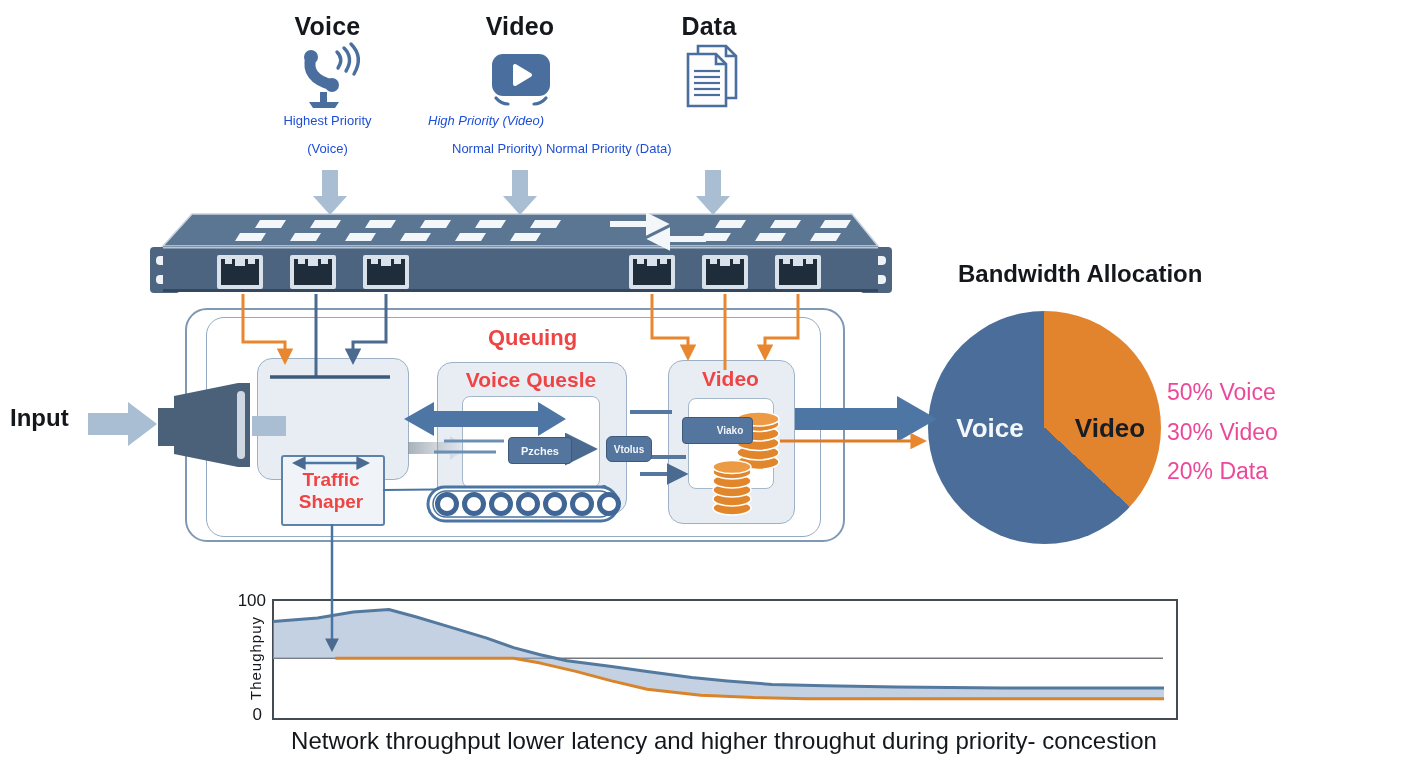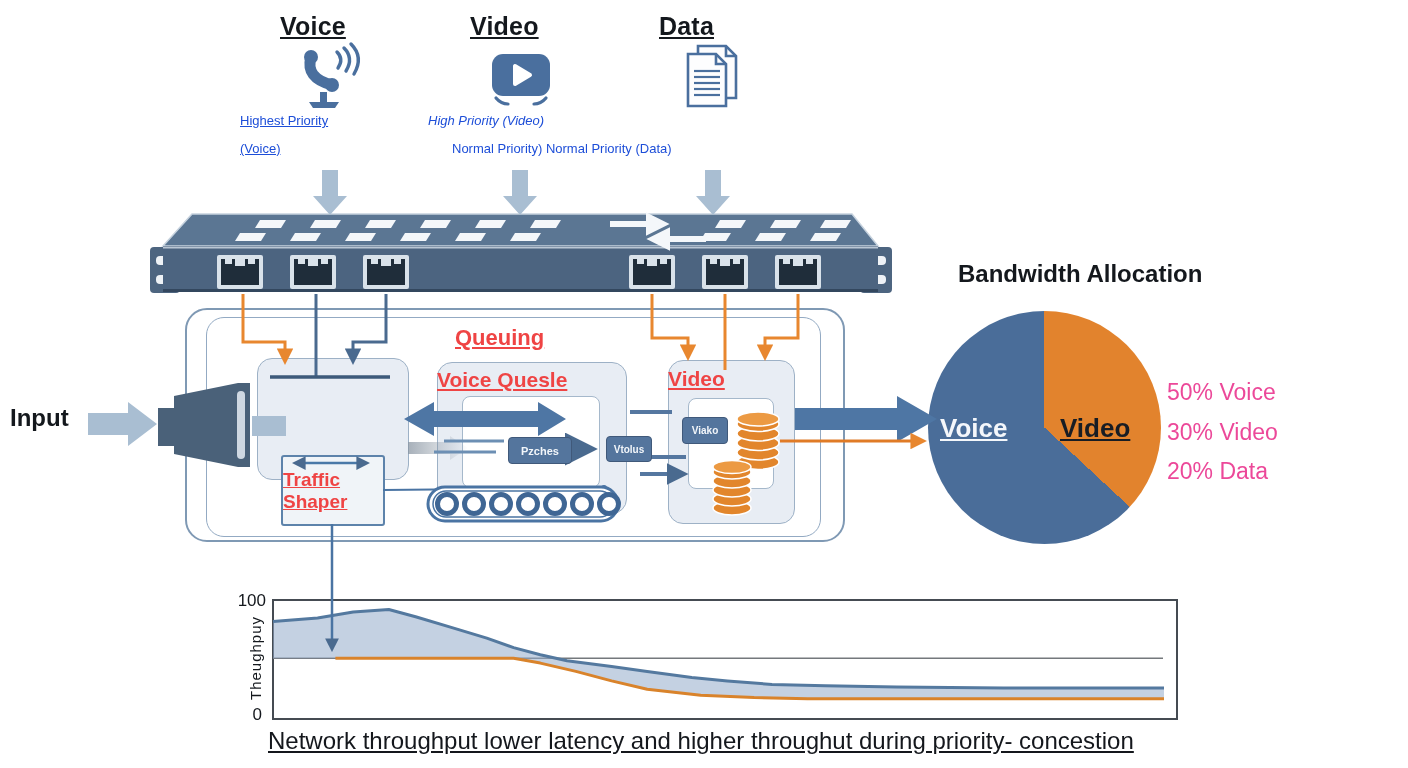--- a/index.html
+++ b/index.html
@@ -1,19 +1,19 @@
 <!DOCTYPE html>
 <html><head>
 <meta charset="utf-8">
 <style>
   html,body{margin:0;padding:0;background:#fff;}
   #canvas{position:relative;width:1408px;height:768px;background:#fff;overflow:hidden;
           font-family:"Liberation Sans",sans-serif;color:#14181d;}
   .abs{position:absolute;}
-  .ctr{text-decoration:underline;}
+  .ctr{text-align:center;}
   .b{font-weight:700;}
   .class-heading{font-size:25px;font-weight:700;letter-spacing:.2px;}
   .priority{font-size:13px;color:#1d4ed8;}
   .container-box{border:2px solid #7f99b4;border-radius:22px;background:transparent;}
   .inner-container{border:1.5px solid #93aac3;border-radius:18px;background:transparent;}
   .flow-box{background:#e8edf4;border:1.5px solid #9db1c6;border-radius:15px;}
   .white-box{background:#fff;border:1.5px solid #a5b8cb;border-radius:8px;}
   .box-title{font-size:20px;font-weight:700;color:#ef4444;line-height:1.15;}
   .badge{background:#54759d;border:1px solid #40597a;border-radius:4px;color:#f2f6fa;
          font-size:11px;font-weight:700;display:flex;align-items:center;justify-content:center;}
@@ -48,22 +48,22 @@
 
   <div class="abs flow-box z10" style="left:437px;top:362px;width:188px;height:150px;"></div>
   <div class="abs ctr box-title z20" style="left:437px;top:368px;width:188px;font-size:21px;">Voice Quesle</div>
   <div class="abs white-box z10" style="left:462px;top:396px;width:136px;height:90px;"></div>
 
   <div class="abs flow-box z10" style="left:668px;top:360px;width:125px;height:162px;"></div>
   <div class="abs ctr box-title z20" style="left:668px;top:367px;width:125px;font-size:21px;">Video</div>
   <div class="abs white-box z10" style="left:688px;top:398px;width:84px;height:89px;"></div>
 
   <div class="abs badge z40" style="left:508px;top:437px;width:62px;height:25px;">Pzches</div>
-  <div class="abs badge z40" style="left:606px;top:436px;width:44px;height:24px;font-size:10px;">Vtolus</div>
-  <div class="abs badge z40" style="left:682px;top:417px;width:44px;height:25px;font-size:10px;">Viako</div>
+  <div class="abs badge z40" style="left:606px;top:436px;width:44px;height:24px;font-size:10px;border-radius:6px;">Vtolus</div>
+  <div class="abs badge z40" style="left:682px;top:417px;width:44px;height:25px;font-size:10px;padding-left:25px;">Viako</div>
 
   <div class="abs b z20" style="left:10px;top:404px;font-size:24px;">Input</div>
 
   <div class="abs b z20" style="left:958px;top:260px;font-size:24px;">Bandwidth Allocation</div>
   <div class="abs z10" style="left: 928px; top: 311px; width: 233px; height: 233px; border-radius: 50%; background: conic-gradient(rgb(226, 131, 45) 0deg, rgb(226, 131, 45) 133deg, rgb(74, 109, 153) 133deg, rgb(74, 109, 153) 360deg);"></div>
   <div class="abs ctr b z20" style="left:940px;top:413px;width:100px;font-size:26px;color:#f4f7fb;">Voice</div>
   <div class="abs ctr b z20" style="left:1060px;top:413px;width:100px;font-size:26px;color:#181d24;">Video</div>
   <div class="abs legend-line z20" style="left:1167px;top:379px;">50% Voice</div>
   <div class="abs legend-line z20" style="left:1167px;top:419px;">30% Video</div>
   <div class="abs legend-line z20" style="left:1167px;top:458px;">20% Data</div>

